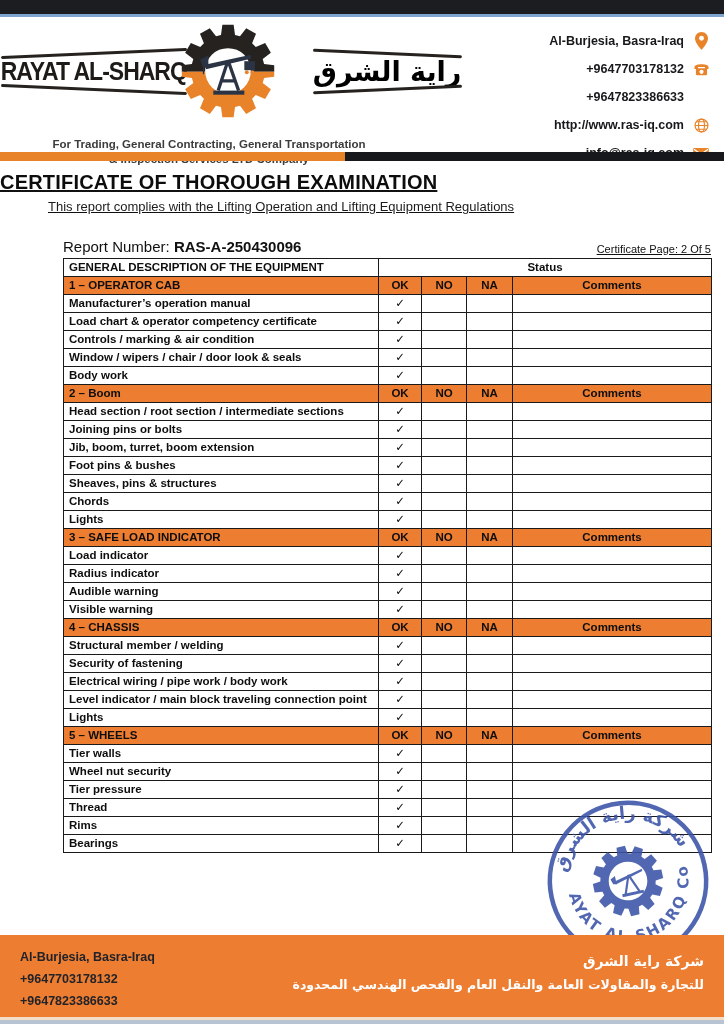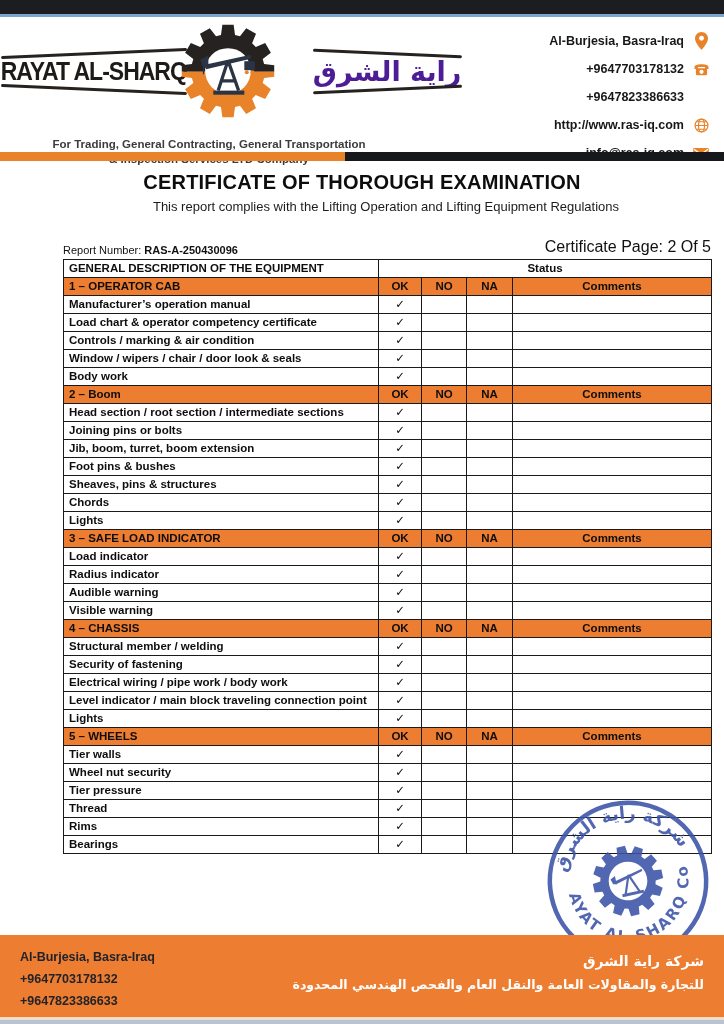--- a/index.html
+++ b/index.html
@@ -11,44 +11,44 @@
 
   
   .hdr{display:flex;justify-content:space-between;align-items:flex-start;height:132px;padding:4px 14px 0 34px;box-sizing:border-box;}
   .logo-block{width:350px;text-align:center;}
   .logo-row{display:flex;align-items:center;justify-content:center;height:100px;}
   .logo-text{display:flex;flex-direction:column;gap:3px;padding-left:44px;}
   .logo-line{height:3px;background:#26221f;border-radius:3px;}
   .logo-line.slant-l{transform:rotate(-2.5deg);}
   .logo-line.slant-r{transform:rotate(2.5deg);}
   .logo-name-en{font-weight:bold;font-size:23px;letter-spacing:-1px;color:#1d1a18;transform:scaleY(1.15);white-space:nowrap;}
-  .logo-name-ar{font-family:"DejaVu Sans",sans-serif;font-weight:bold;font-size:27px;color:#4c1d95;line-height:1;white-space:nowrap;}
+  .logo-name-ar{font-family:"DejaVu Sans",sans-serif;font-weight:bold;font-size:27px;color:#000000;line-height:1;white-space:nowrap;}
   .gear-wrap{width:98px;height:98px;margin:0 -8px;position:relative;z-index:1;}
   .tagline{font-weight:bold;color:#3c3c3c;font-size:11.5px;line-height:1.3;margin-top:16px;}
 
   .contact-block{display:flex;flex-direction:column;padding-top:6px;min-width:250px;}
   .contact-line{display:flex;align-items:center;justify-content:flex-end;gap:8px;height:28px;
                 font-weight:bold;font-size:12.5px;color:#17181a;}
   .contact-icon{width:18px;display:flex;justify-content:center;align-items:center;}
 
   
   .divider{display:flex;height:9px;margin-top:3px;}
   .div-orange{width:345px;background:#E8832A;}
   .div-black{flex:1;background:#17181b;}
 
   
-  .title-sec{text-align:center;margin-top:10px;}
+  .title-sec{margin-top:10px;text-decoration:underline;}
   .title-sec h1{margin:0;font-size:20px;letter-spacing:.2px;color:#0d0d0d;}
   .title-sec p{margin:5px 0 0;font-size:13px;color:#1c1c1c;padding-left:48px;}
 
   
   .meta-row{width:648px;margin:24px 0 3px 63px;display:flex;justify-content:space-between;align-items:flex-end;}
-  .report-number{font-size:11px;color:#111;}
+  .report-number{font-size:15px;color:#111;}
   .report-number b{font-weight:bold;}
-  .cert-page{font-size:16px;color:#111;}
+  .cert-page{font-size:11px;text-decoration:underline;color:#111;}
 
   
   table.chk{border-collapse:collapse;width:648px;margin-left:63px;table-layout:fixed;}
   table.chk td{border:1px solid #1a1a1a;padding:1px 5px;height:15px;font-size:11.5px;font-weight:bold;
                color:#0e0e0e;line-height:13px;overflow:hidden;}
   td.hd-desc{font-size:12px;}
   td.hd-status{text-align:center;font-size:12px;}
   tr.sec-row td{background:#ED7D31;}
   td.sec-col{text-align:center;}
   td.cell-check{text-align:center;font-family:"DejaVu Sans",sans-serif;font-weight:normal;font-size:12px;color:#3a3a3a;}

